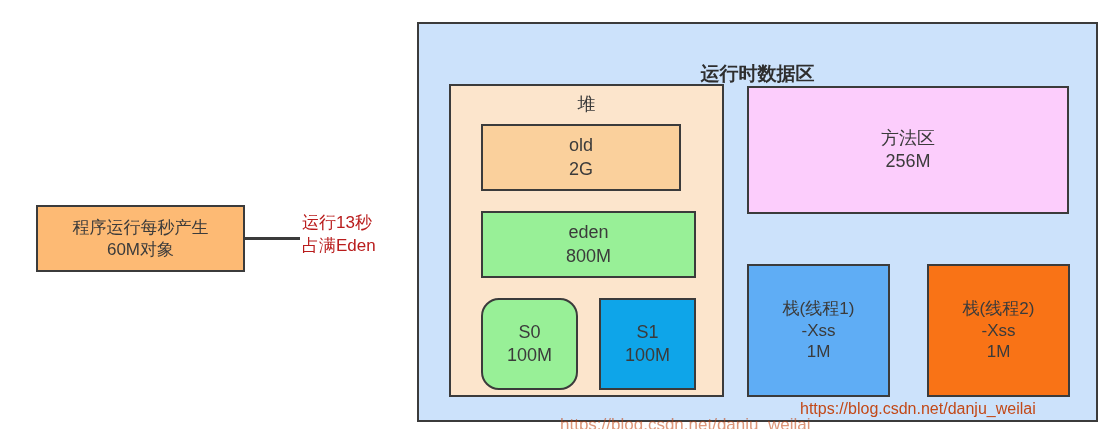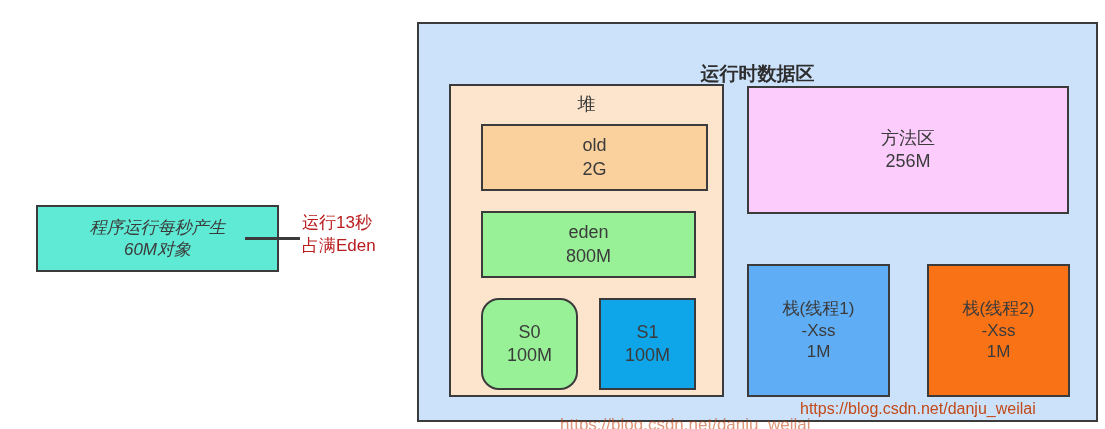--- a/index.html
+++ b/index.html
@@ -27,25 +27,24 @@
     flex-direction: column;
     text-align: center;
     color: #3b3b3b;
     line-height: 1.28;
   }
 
   
   #producer-box {
     left: 36px;
     top: 205px;
-    width: 243px;
+    width: 209px;
     height: 67px;
-    background: #5eead4;
-    font-size: 17px;
-    font-style: italic;
+    background: #fdba74;
+    font-size: 17px;
   }
 
   
   #flow-arrow-line {
     position: absolute;
     left: 245px;
     top: 237px;
     width: 219px;
     height: 3px;
     background: #3b3b3b;
@@ -108,21 +107,21 @@
     left: 0;
     right: 0;
     top: 7px;
     text-align: center;
     font-size: 18px;
     color: #3b3b3b;
   }
   #old-gen-box {
     left: 30px;
     top: 38px;
-    width: 227px;
+    width: 200px;
     height: 67px;
     background: #fad09c;
     font-size: 18px;
   }
   #eden-box {
     left: 30px;
     top: 125px;
     width: 215px;
     height: 67px;
     background: #98f097;

